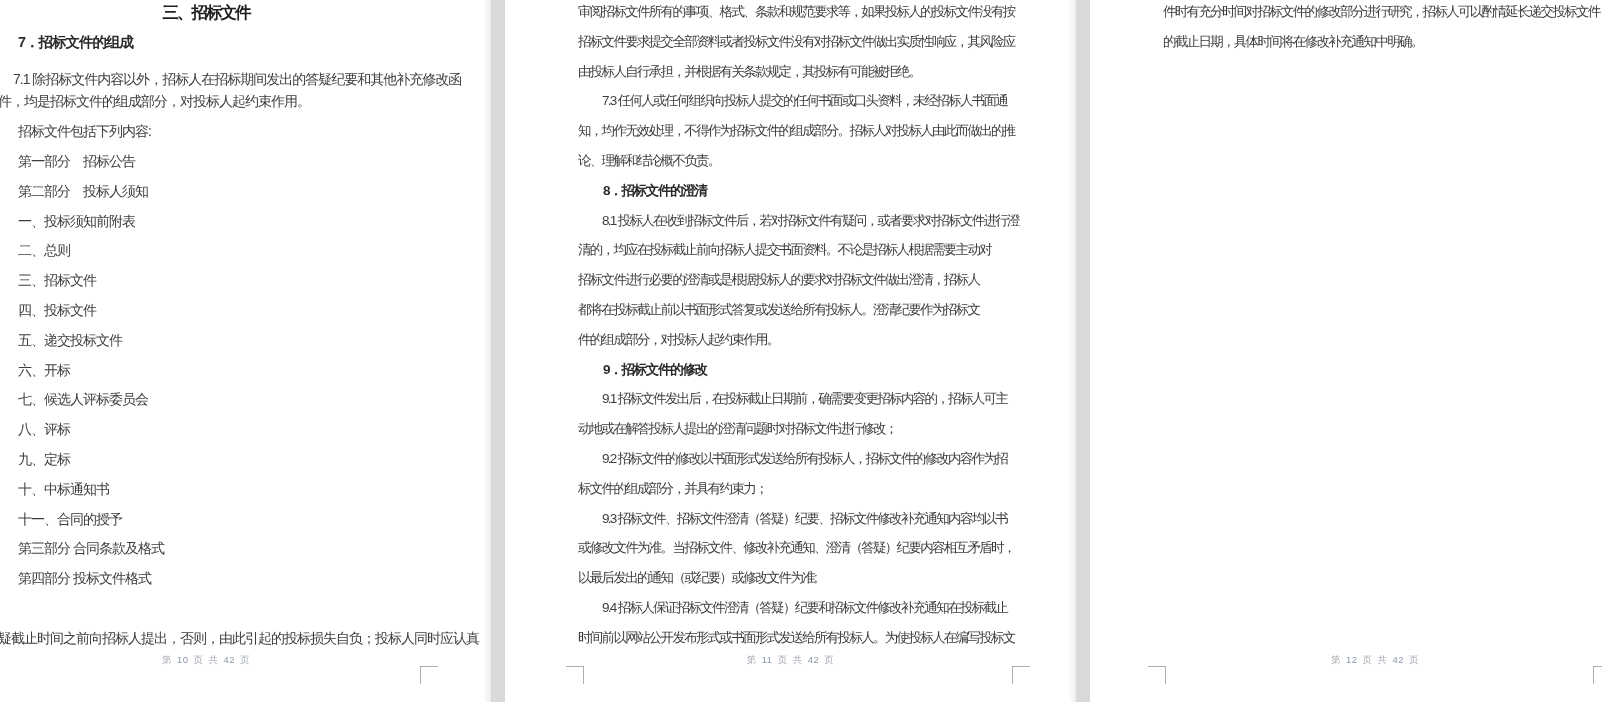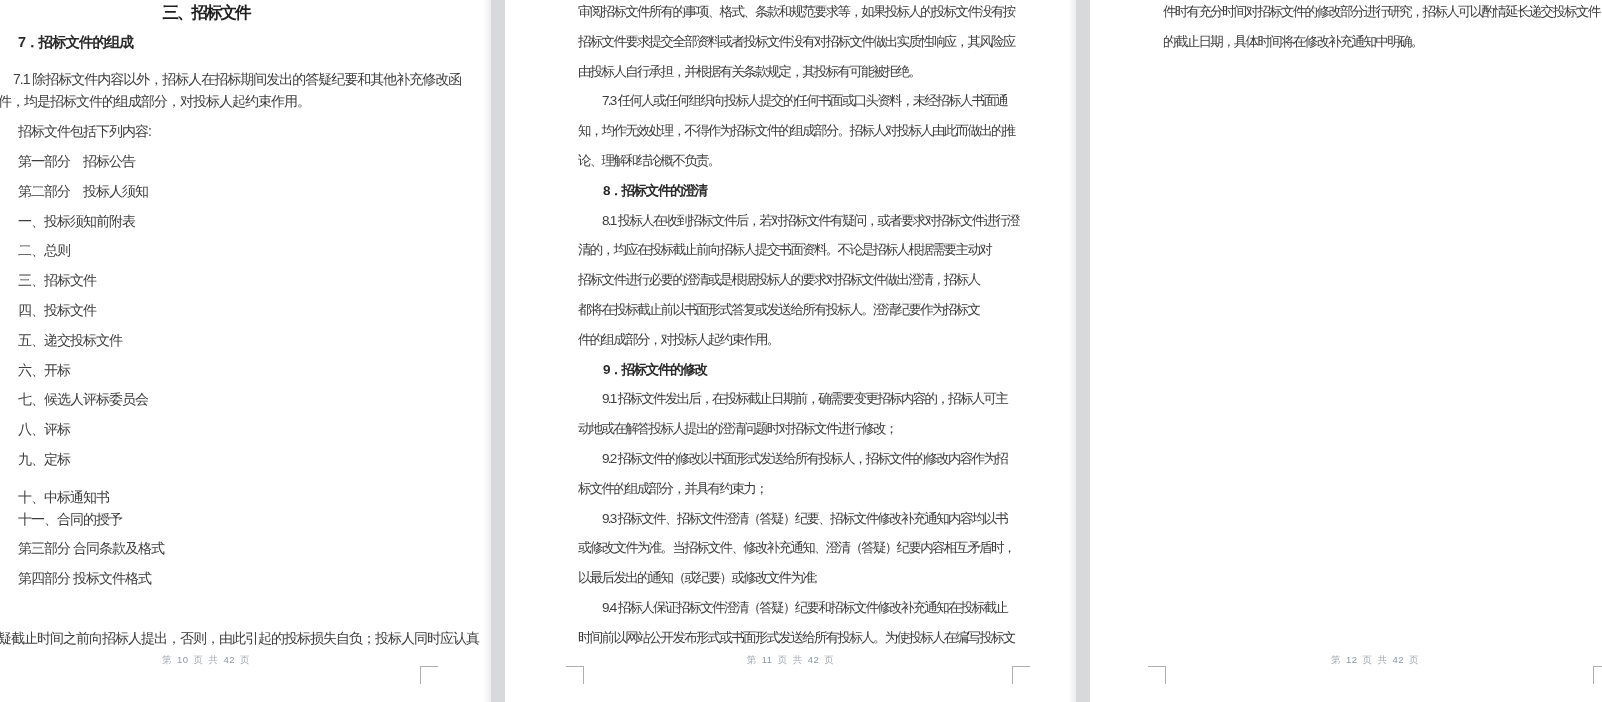--- a/index.html
+++ b/index.html
@@ -40,21 +40,21 @@
     <div class="ln b1" style="top:182px;left:97px;">第二部分　投标人须知</div>
     <div class="ln b1" style="top:212px;left:97px;">一、投标须知前附表</div>
     <div class="ln b1" style="top:241px;left:97px;">二、总则</div>
     <div class="ln b1" style="top:271px;left:97px;">三、招标文件</div>
     <div class="ln b1" style="top:301px;left:97px;">四、投标文件</div>
     <div class="ln b1" style="top:331px;left:97px;">五、递交投标文件</div>
     <div class="ln b1" style="top:361px;left:97px;">六、开标</div>
     <div class="ln b1" style="top:390px;left:97px;">七、候选人评标委员会</div>
     <div class="ln b1" style="top:420px;left:97px;">八、评标</div>
     <div class="ln b1" style="top:450px;left:97px;">九、定标</div>
-    <div class="ln b1" style="top:480px;left:97px;margin-top:8px;">十、中标通知书</div>
+    <div class="ln b1" style="top:480px;left:97px;">十、中标通知书</div>
     <div class="ln b1" style="top:510px;left:97px;">十一、合同的授予</div>
     <div class="ln b1" style="top:539px;left:97px;">第三部分 合同条款及格式</div>
     <div class="ln b1" style="top:569px;left:97px;">第四部分 投标文件格式</div>
     <div class="ln b1" style="top:629px;left:77px;">疑截止时间之前向招标人提出，否则，由此引起的投标损失自负；投标人同时应认真</div>
     <div class="footer"><span>第</span><span class="num">10</span><span>页</span><span>共</span><span class="num">42</span><span>页</span></div>
     <div class="mark tl" style="left:499px;"></div>
     <div class="shade"></div>
   </div>
 
   <div class="gap" style="left:491px;width:14px;"></div>

